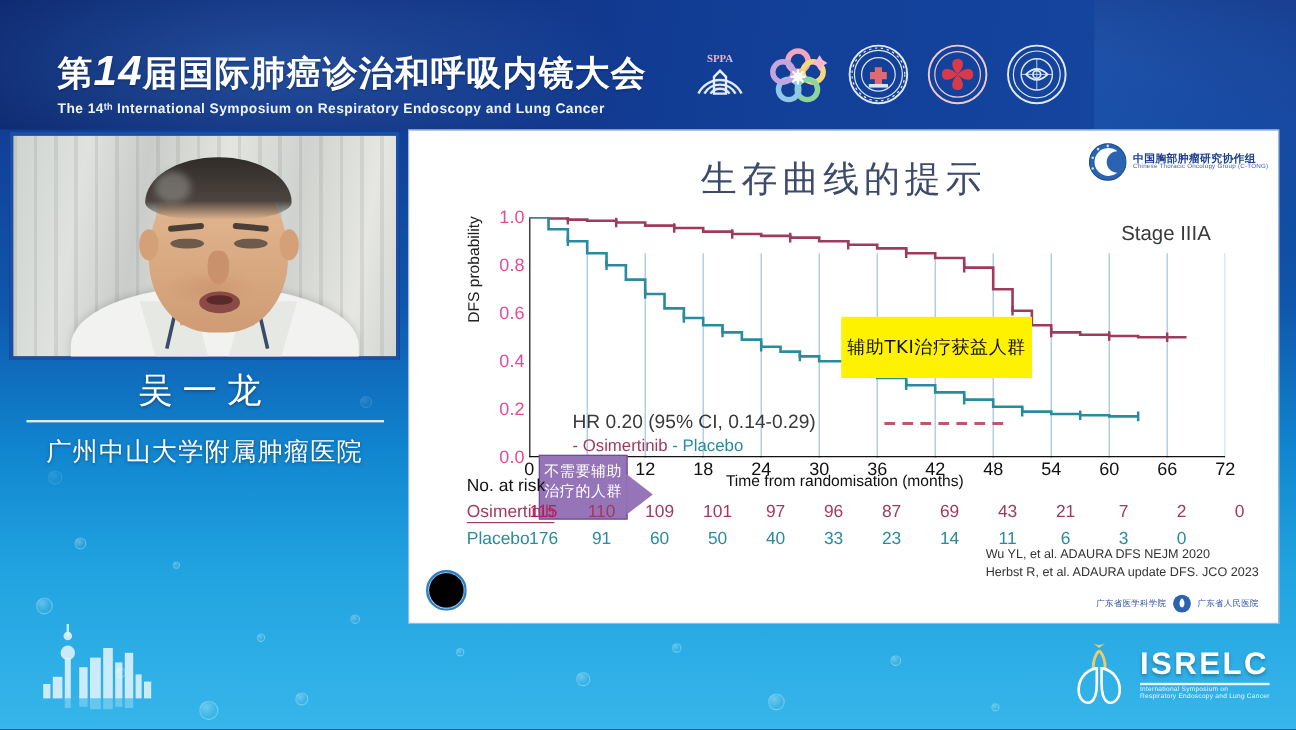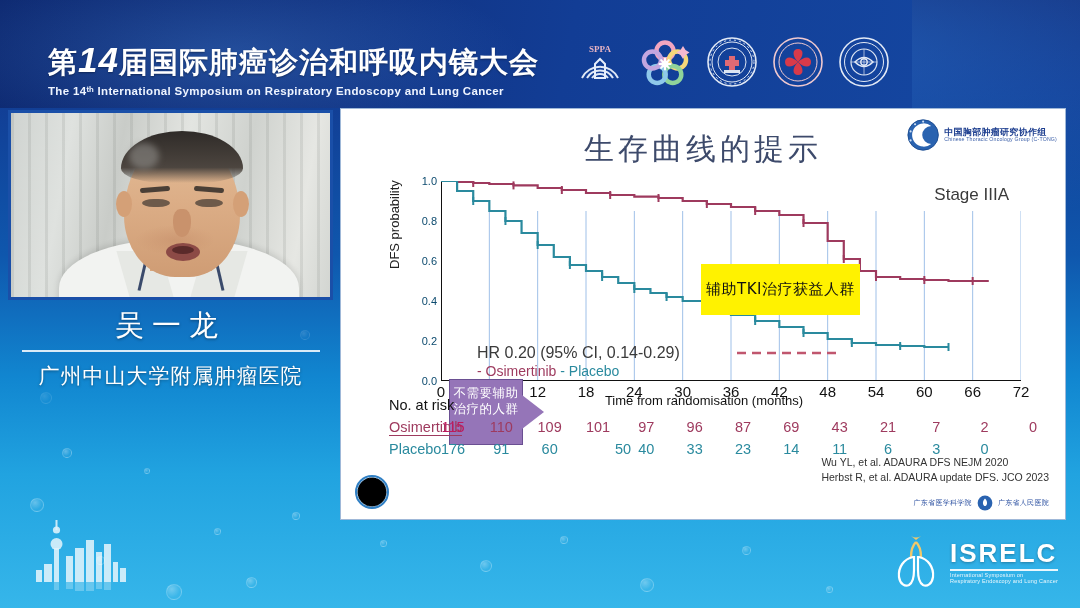--- a/index.html
+++ b/index.html
@@ -120,36 +120,36 @@
   .ctong-cn { color:#1d3e8f; font-size:9px; font-weight:bold; letter-spacing:.3px; white-space:nowrap;}
   .ctong-en { color:#3a5ea8; font-size:5.2px; letter-spacing:.2px; white-space:nowrap;}
 
   
   #chart { position:absolute; left:40px; top:72px; width:646px; height:300px; }
   .ylab {
     position:absolute; left:6px; top:88px;
     transform:rotate(-90deg); transform-origin:left top;
     color:#222; font-size:13px; white-space:nowrap;
   }
-  .ytick { position:absolute; right:0; color:#0c4a6e; font-size:11px; transform:translateY(-50%); }
+  .ytick { position:absolute; right:0; color:#ec4899; font-size:15px; transform:translateY(-50%); }
   .xtick { position:absolute; color:#111; font-size:15px; transform:translateX(-50%); }
   #xaxis-title { position:absolute; left:0; top:212px; width:100%; text-align:center; color:#111; font-size:13px; }
   #stage-label { position:absolute; right:18px; top:4px; color:#3a3a3a; font-size:17px; }
   #hr-text { position:absolute; left:96px; top:163px; color:#3a3a3a; font-size:16px; white-space:nowrap; }
   #legend-text { position:absolute; left:96px; top:182px; font-size:14px; white-space:nowrap; }
   #legend-text .osi { color:#9e3a5e; }
   #legend-text .pla { color:#2a8a9e; }
 
   #yellow-box {
     position:absolute; left:320px; top:83px;
     background:#fff200; color:#111; font-size:15px; padding:16px 5px;
     letter-spacing:.5px; font-family:"DejaVu Sans", sans-serif; white-space:nowrap;
   }
   #purple-callout {
-    position:absolute; left:68px; top:198px; width:74px; height:66px;
+    position:absolute; left:68px; top:198px; width:74px; height:54px;
     background:#9575b8; border:1px solid #6a4f92;
     color:#ffffff; font-size:12.5px; line-height:1.28; text-align:center;
     padding-top:5px; letter-spacing:.5px;
   }
   #purple-arrow {
     position:absolute; left:141px; top:214px; width:0; height:0;
     border-top:17px solid transparent; border-bottom:17px solid transparent;
     border-left:22px solid #9575b8;
   }
   #purple-arrow-stem {
@@ -498,21 +498,21 @@
           <div class="rnum osi" style="position: absolute; left: 354px; top: 22px; color: rgb(158, 58, 94);">87</div>
           <div class="rnum osi" style="position: absolute; left: 402.333px; top: 22px; color: rgb(158, 58, 94);">69</div>
           <div class="rnum osi" style="position: absolute; left: 450.667px; top: 22px; color: rgb(158, 58, 94);">43</div>
           <div class="rnum osi" style="position: absolute; left: 499px; top: 22px; color: rgb(158, 58, 94);">21</div>
           <div class="rnum osi" style="position: absolute; left: 547.333px; top: 22px; color: rgb(158, 58, 94);">7</div>
           <div class="rnum osi" style="position: absolute; left: 595.667px; top: 22px; color: rgb(158, 58, 94);">2</div>
           <div class="rnum osi" style="position: absolute; left: 644px; top: 22px; color: rgb(158, 58, 94);">0</div>
           <div class="rnum pla" style="position: absolute; left: 64px; top: 44px; color: rgb(42, 138, 158);">176</div>
           <div class="rnum pla" style="position: absolute; left: 112.333px; top: 44px; color: rgb(42, 138, 158);">91</div>
           <div class="rnum pla" style="position: absolute; left: 160.667px; top: 44px; color: rgb(42, 138, 158);">60</div>
-          <div class="rnum pla" style="position: absolute; left: 209px; top: 44px; color: rgb(42, 138, 158); margin-left: 25px;">50</div>
+          <div class="rnum pla" style="position: absolute; left: 209px; top: 44px; color: rgb(42, 138, 158);">50</div>
           <div class="rnum pla" style="position: absolute; left: 257.333px; top: 44px; color: rgb(42, 138, 158);">40</div>
           <div class="rnum pla" style="position: absolute; left: 305.667px; top: 44px; color: rgb(42, 138, 158);">33</div>
           <div class="rnum pla" style="position: absolute; left: 354px; top: 44px; color: rgb(42, 138, 158);">23</div>
           <div class="rnum pla" style="position: absolute; left: 402.333px; top: 44px; color: rgb(42, 138, 158);">14</div>
           <div class="rnum pla" style="position: absolute; left: 450.667px; top: 44px; color: rgb(42, 138, 158);">11</div>
           <div class="rnum pla" style="position: absolute; left: 499px; top: 44px; color: rgb(42, 138, 158);">6</div>
           <div class="rnum pla" style="position: absolute; left: 547.333px; top: 44px; color: rgb(42, 138, 158);">3</div>
           <div class="rnum pla" style="position: absolute; left: 595.667px; top: 44px; color: rgb(42, 138, 158);">0</div>
         </div>
     </div>

